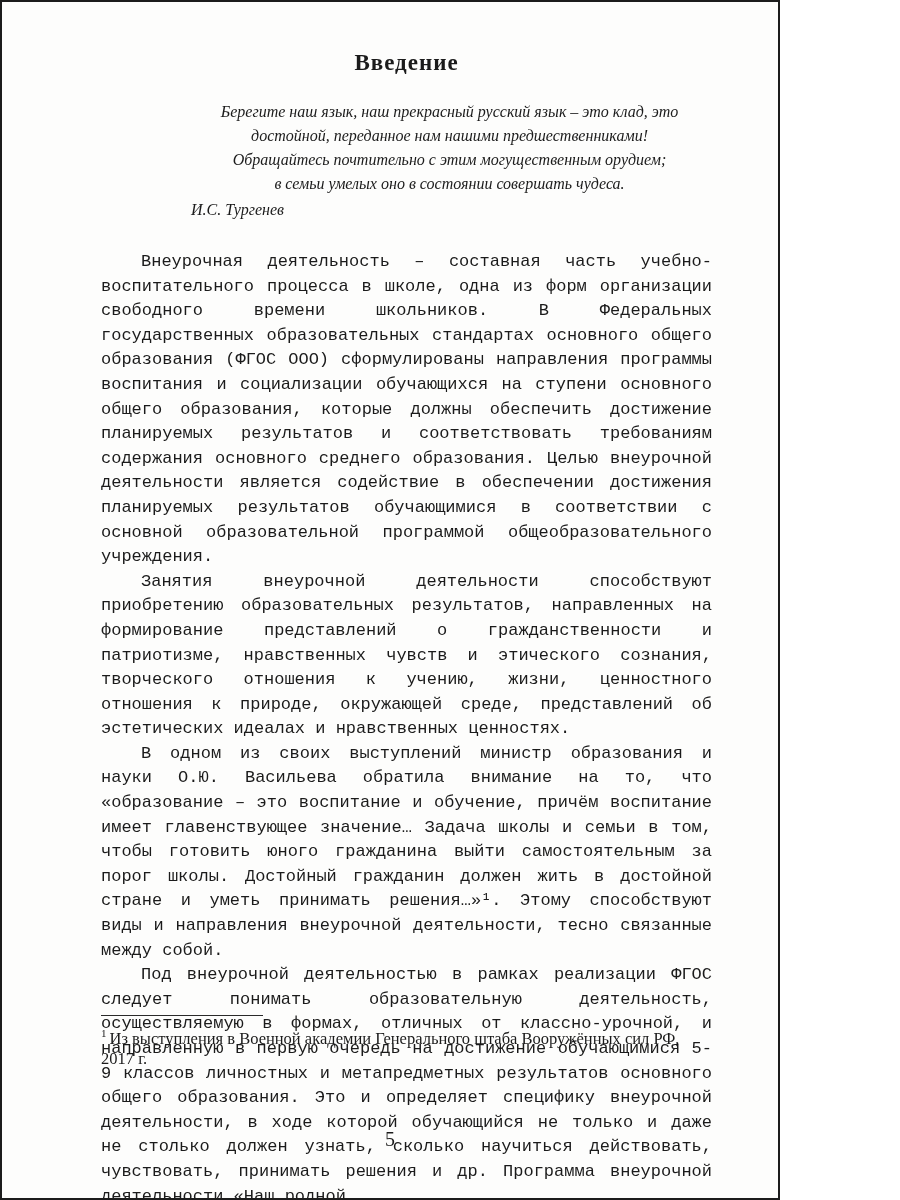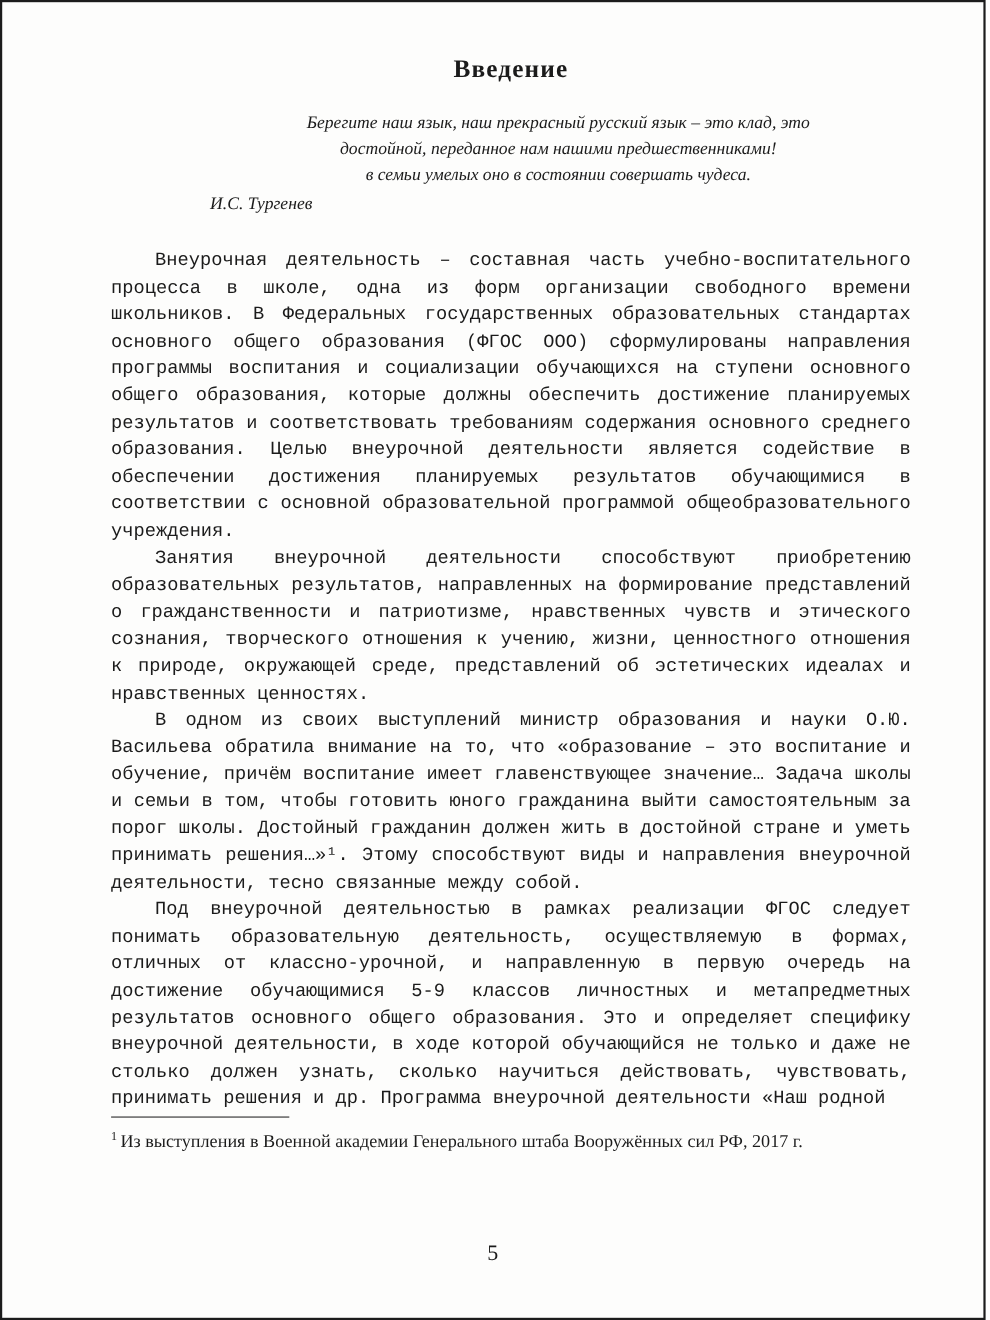--- a/index.html
+++ b/index.html
@@ -2,21 +2,21 @@
 <html lang="ru"><head>
 <meta charset="utf-8">
 <style>
   html, body {
     margin: 0;
     padding: 0;
     background: #ffffff;
   }
   .sheet {
     position: relative;
-    width: 896px;
+    width: 780px;
     height: 1200px;
     box-sizing: border-box;
     background: #fdfdfc;
     border: 2px solid #1c1c1c;
     overflow: hidden;
     font-family: "Liberation Serif", "DejaVu Serif", serif;
     color: #1b1b1b;
   }
   .content {
     position: absolute;
@@ -92,20 +92,21 @@
 <body>
 
 <div class="sheet">
   <div class="content">
 
     <h1 class="title">Введение</h1>
 
     <div class="epigraph">
       <div class="epigraph-line">Берегите наш язык, наш прекрасный русский язык – это клад, это</div>
       <div class="epigraph-line">достойной, переданное нам нашими предшественниками!</div>
+      <div class="epigraph-line">Обращайтесь почтительно с этим могущественным орудием;</div>
       <div class="epigraph-line">в семьи умелых оно в состоянии совершать чудеса.</div>
       <div class="epigraph-author">И.С. Тургенев</div>
     </div>
 
     <div class="body-text">
       <p>Внеурочная деятельность – составная часть учебно-воспитательного процесса в школе, одна из форм организации свободного времени школьников. В Федеральных государственных образовательных стандартах основного общего образования (ФГОС ООО) сформулированы направления программы воспитания и социализации обучающихся на ступени основного общего образования, которые должны обеспечить достижение планируемых результатов и соответствовать требованиям содержания основного среднего образования. Целью внеурочной деятельности является содействие в обеспечении достижения планируемых результатов обучающимися в соответствии с основной образовательной программой общеобразовательного учреждения.</p>
       <p>Занятия внеурочной деятельности способствуют приобретению образовательных результатов, направленных на формирование представлений о гражданственности и патриотизме, нравственных чувств и этического сознания, творческого отношения к учению, жизни, ценностного отношения к природе, окружающей среде, представлений об эстетических идеалах и нравственных ценностях.</p>
       <p>В одном из своих выступлений министр образования и науки О.Ю. Васильева обратила внимание на то, что «образование – это воспитание и обучение, причём воспитание имеет главенствующее значение… Задача школы и семьи в том, чтобы готовить юного гражданина выйти самостоятельным за порог школы. Достойный гражданин должен жить в достойной стране и уметь принимать решения…»¹. Этому способствуют виды и направления внеурочной деятельности, тесно связанные между собой.</p>
       <p>Под внеурочной деятельностью в рамках реализации ФГОС следует понимать образовательную деятельность, осуществляемую в формах, отличных от классно-урочной, и направленную в первую очередь на достижение обучающимися 5-9 классов личностных и метапредметных результатов основного общего образования. Это и определяет специфику внеурочной деятельности, в ходе которой обучающийся не только и даже не столько должен узнать, сколько научиться действовать, чувствовать, принимать решения и др. Программа внеурочной деятельности «Наш родной</p>
     </div>

